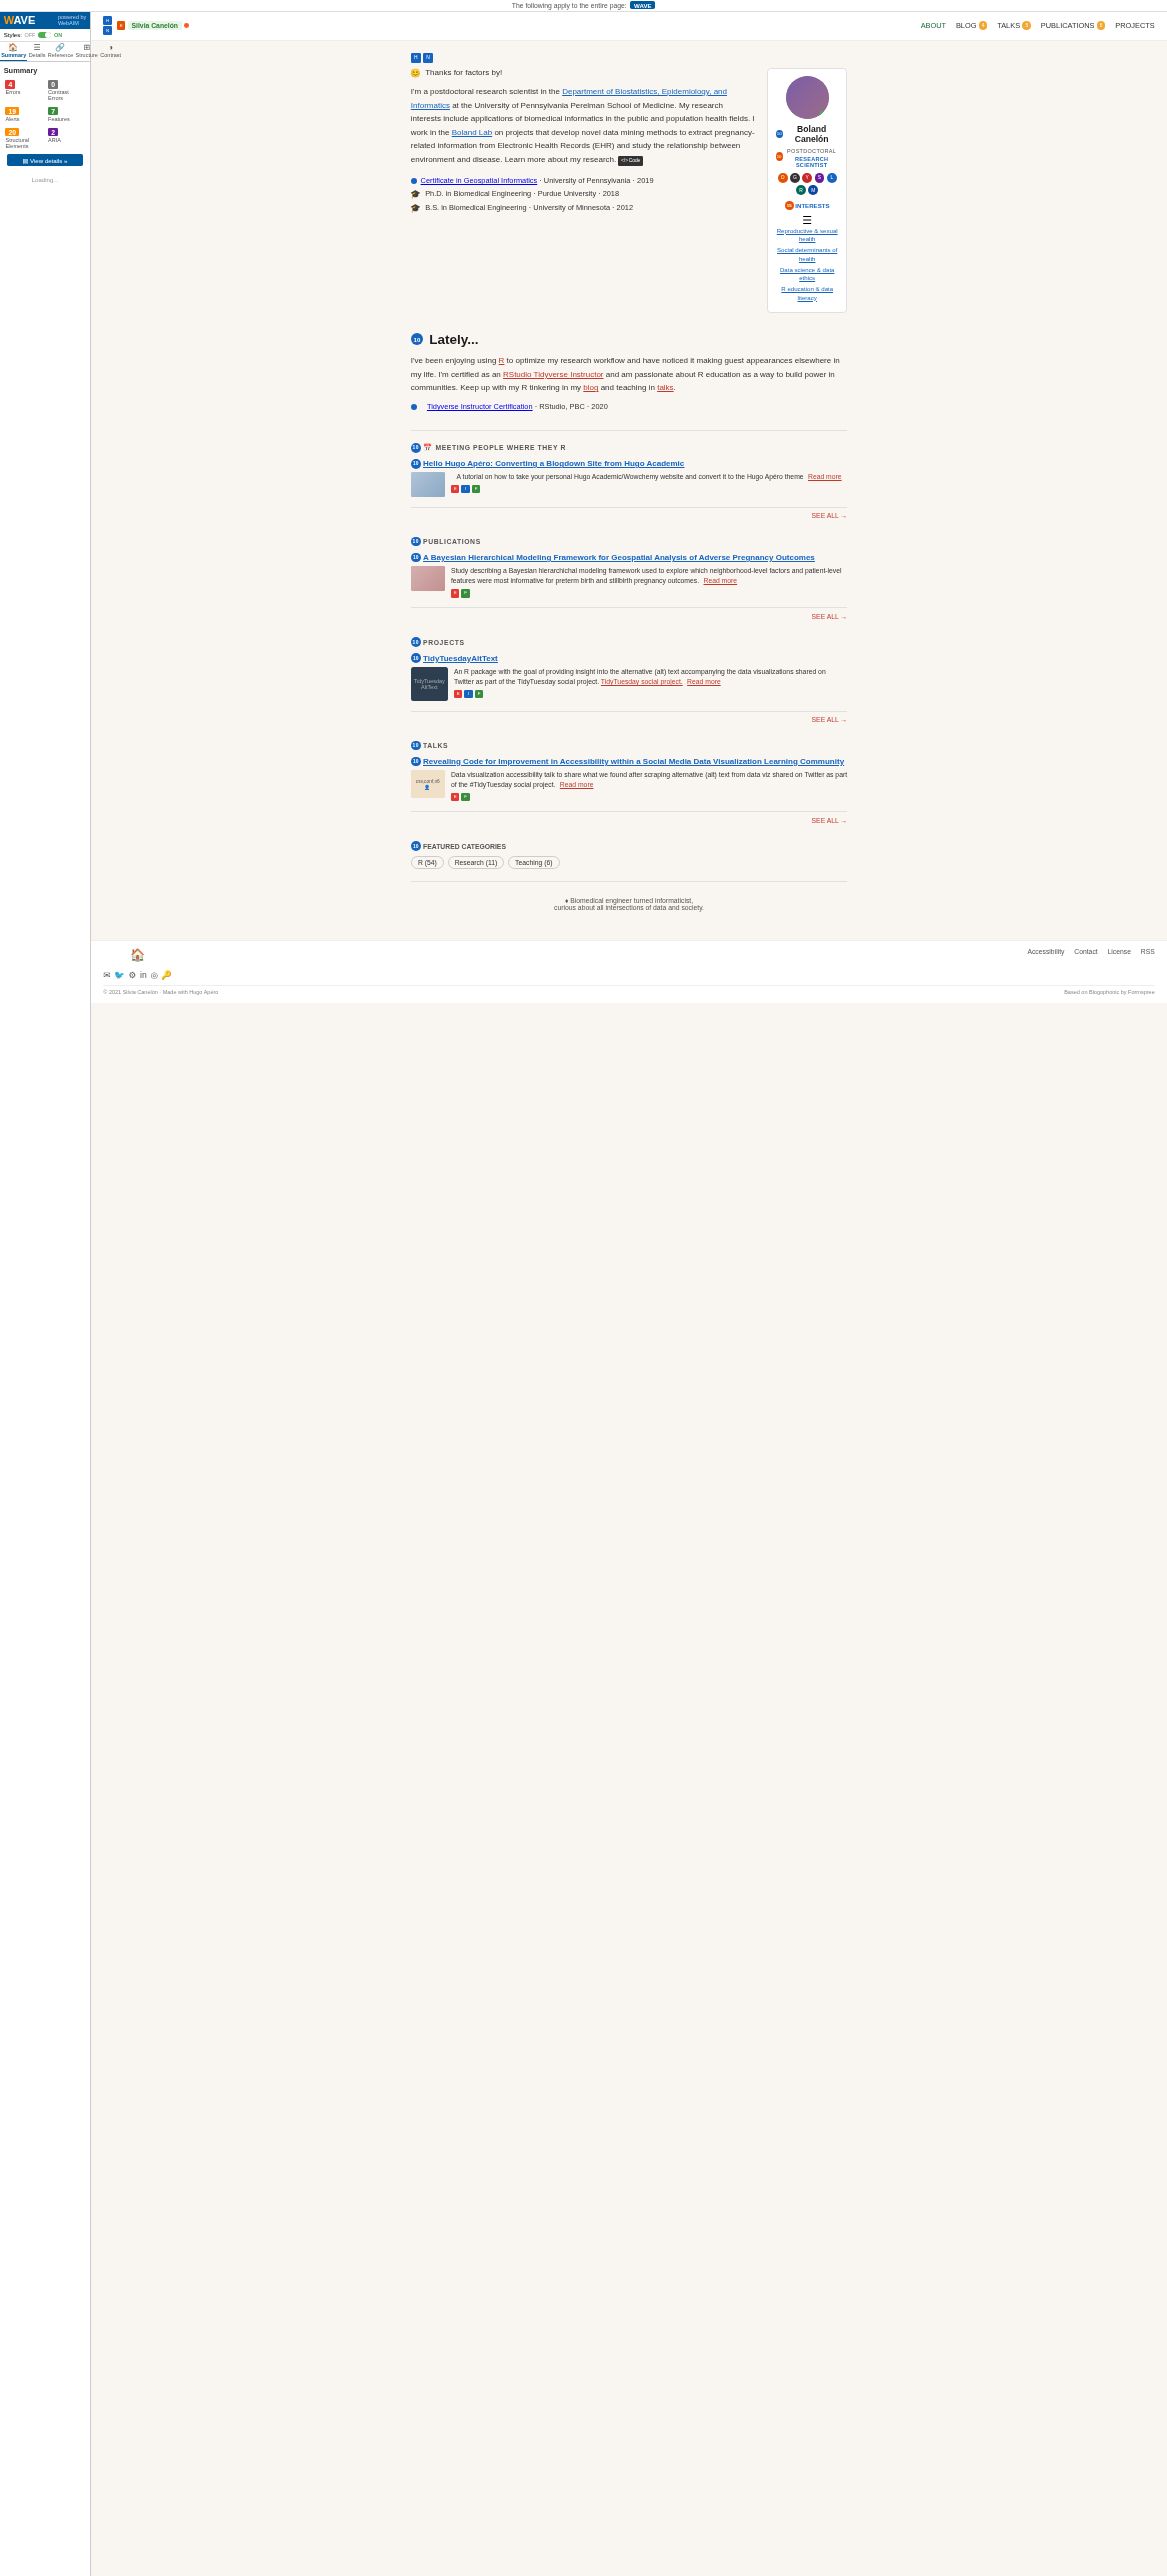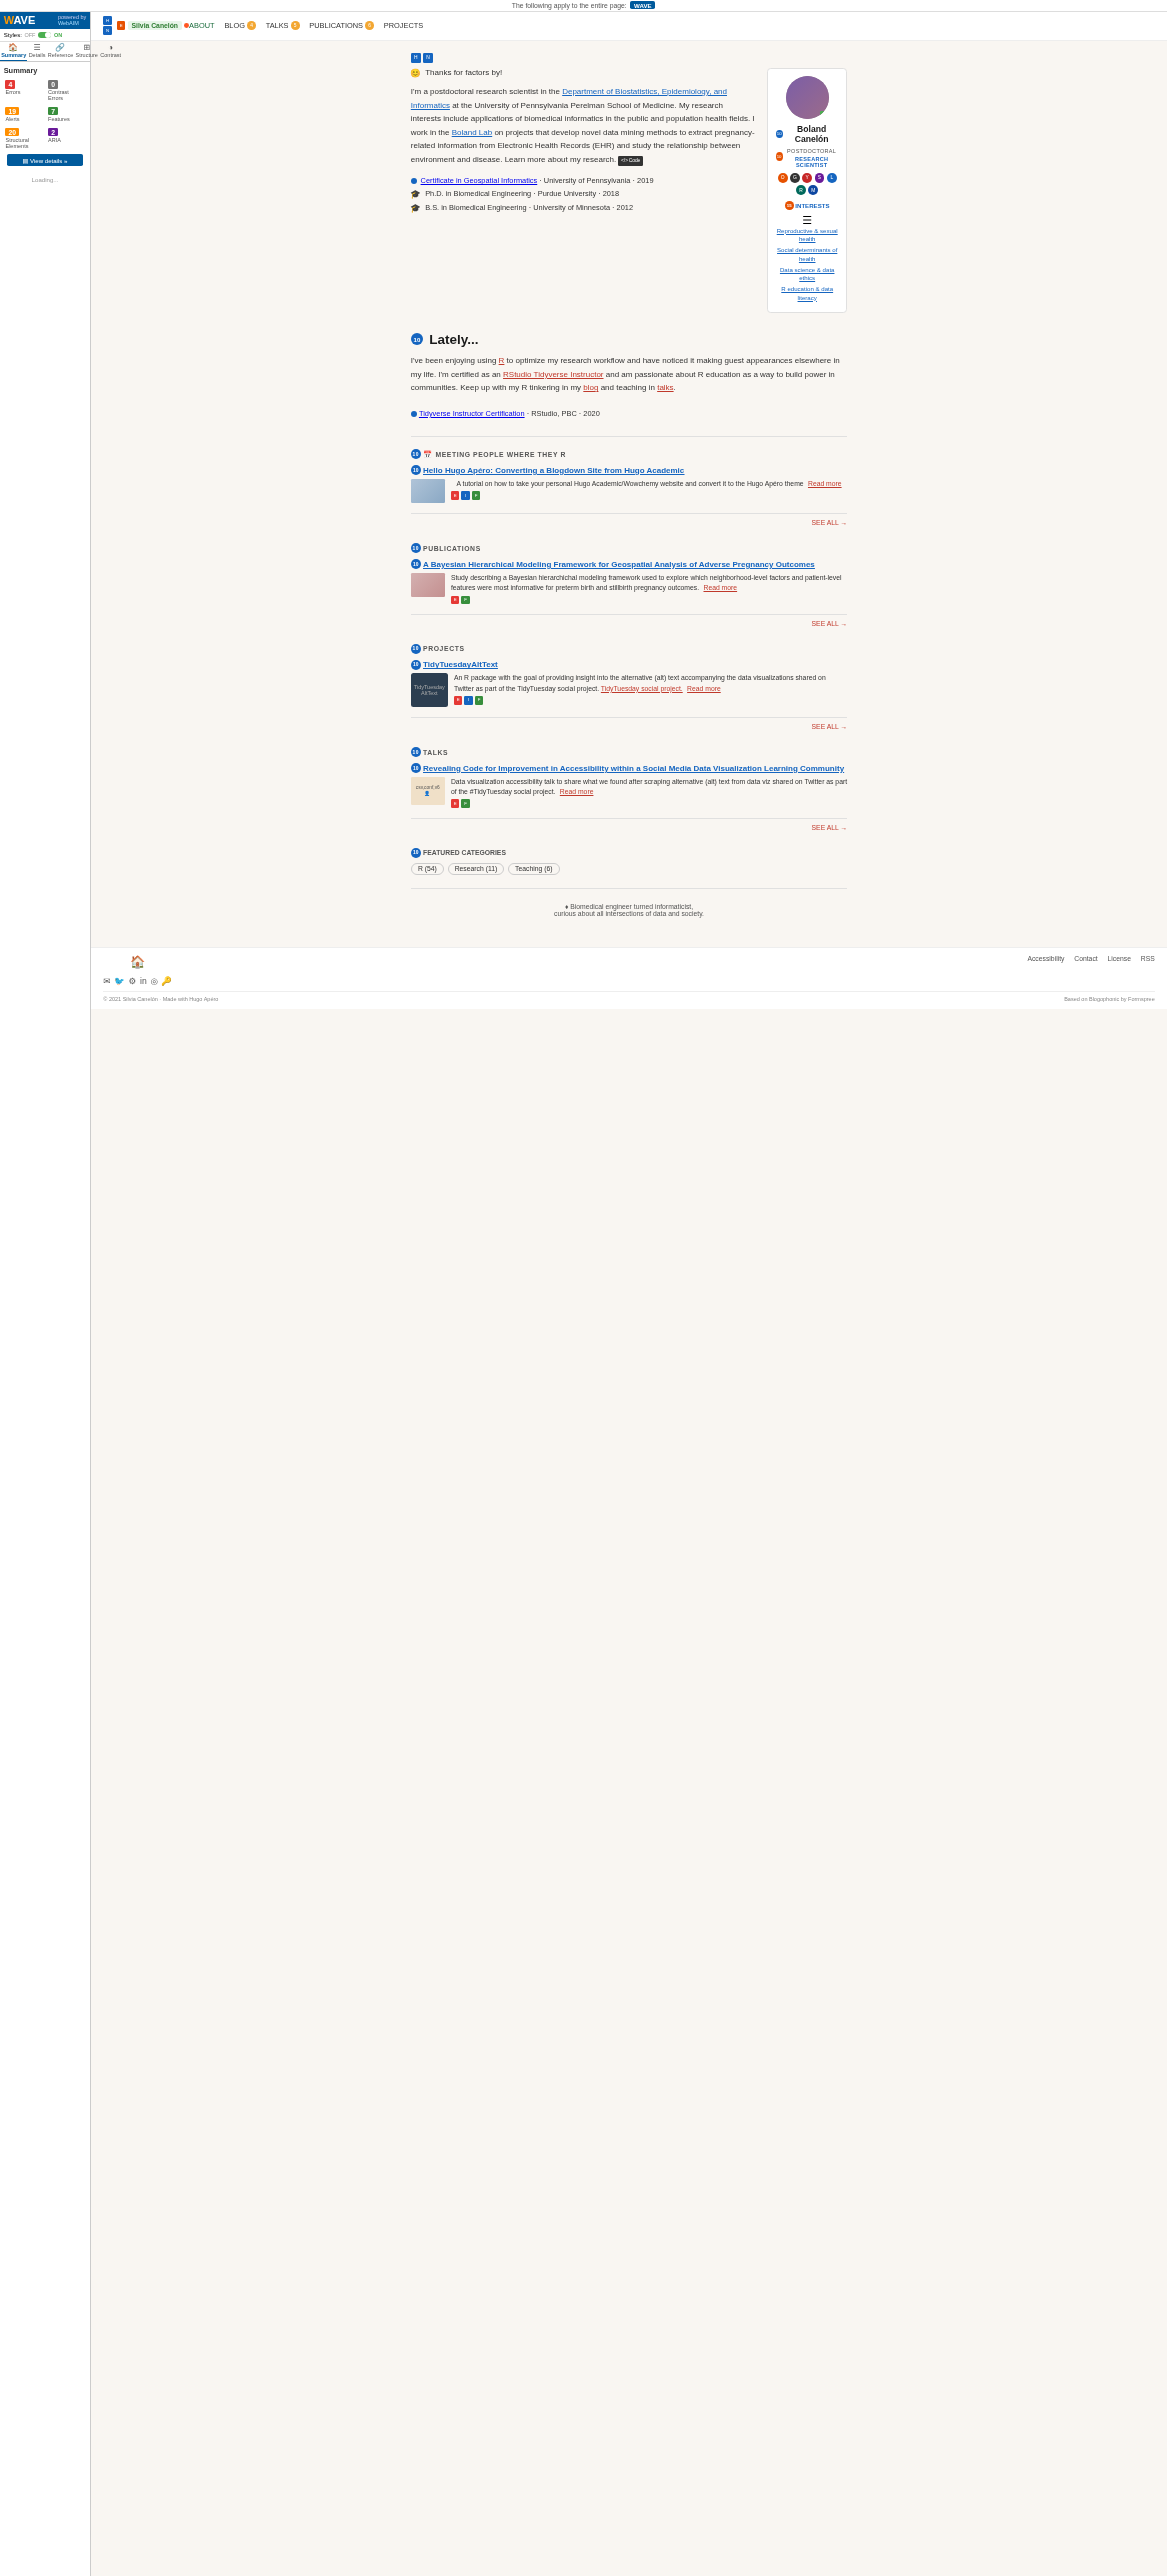--- a/index.html
+++ b/index.html
@@ -46,21 +46,21 @@
     .summary-label { font-size: 5.5px; color: #555; margin-top: 0.6px; }
 
     .view-details-btn { display: flex; align-items: center; justify-content: center; gap: 1.8px; background: #005a9c; color: #fff; border: none; padding: 2.5px 4.9px; margin: 3.7px; border-radius: 1.8px; font-size: 6.1px; cursor: pointer; width: calc(100% - 7.4px); }
 
     .loading-text { text-align: center; color: #999; font-size: 6.1px; padding: 2.5px; }
 
     
     .main-content { flex: 1; background: #f9f6f2; overflow-y: auto; }
 
     
-    .site-header { background: #fff; border-bottom: 0.6px solid #eee; padding: 4.9px 12.3px; display: flex; align-items: center; }
+    .site-header { background: #fff; border-bottom: 0.6px solid #eee; padding: 4.9px 12.3px; display: flex; align-items: center; justify-content: space-between; }
     .site-logo { display: flex; flex-direction: column; align-items: center; }
     .site-logo-name { font-size: 6.8px; color: #5a7a6a; font-weight: bold; background: #e8f5e9; padding: 0.6px 3.7px; border-radius: 1.2px; }
 
     .site-nav { display: flex; align-items: center; gap: 9.8px; }
     .nav-link { font-size: 7.4px; color: #333; text-decoration: none; font-weight: 500; }
     .nav-link.active { color: #1a6b3c; }
     .nav-link-badge { display: inline-flex; align-items: center; justify-content: center; background: #f3a732; color: #fff; border-radius: 50%; width: 8.6px; height: 8.6px; font-size: 4.9px; margin-left: 1.2px; }
 
     
     .page-body { max-width: 461px; margin: 0 auto; padding: 12.3px 12.3px 24.6px; }
@@ -73,21 +73,21 @@
     .edu-item { display: flex; align-items: flex-start; gap: 3.7px; margin-bottom: 3.7px; font-size: 7.4px; color: #333; }
     .edu-icon { font-size: 8.6px; }
 
     
     .section { margin: 18.4px 0; }
     .section-title { font-size: 13.5px; font-weight: 700; color: #1a1a1a; margin-bottom: 7.4px; display: flex; align-items: center; gap: 3.7px; }
 
     .lately-text { font-size: 8px; line-height: 1.7; color: #333; margin-bottom: 7.4px; }
     .lately-text a { color: #c0392b; text-decoration: underline; }
 
-    .cert-item { display: flex; align-items: center; gap: 2px; font-size: 7.4px; color: #333; margin-top: 14px; }
+    .cert-item { display: flex; align-items: center; gap: 10px; font-size: 7.4px; color: #333; margin-top: 7px; }
     .cert-dot { width: 6.1px; height: 6.1px; background: #1565c0; border-radius: 50%; margin-top: 1.2px; flex-shrink: 0; }
 
     
     .content-with-sidebar { display: flex; gap: 12.3px; }
     .content-main { flex: 1; }
     .content-sidebar { width: 80px; flex-shrink: 0; }
 
     .profile-card { background: #fff; border: 0.6px solid #e0e0e0; border-radius: 3.7px; padding: 7.4px; }
     .profile-avatar { width: 43px; height: 43px; background: #8b6f8b; border-radius: 50%; margin: 0 auto 4.9px; display: flex; align-items: center; justify-content: center; overflow: hidden; position: relative; }
     .profile-avatar-img { width: 100%; height: 100%; background: linear-gradient(135deg, #7b5ea7, #9c6b8a); border-radius: 50%; }

